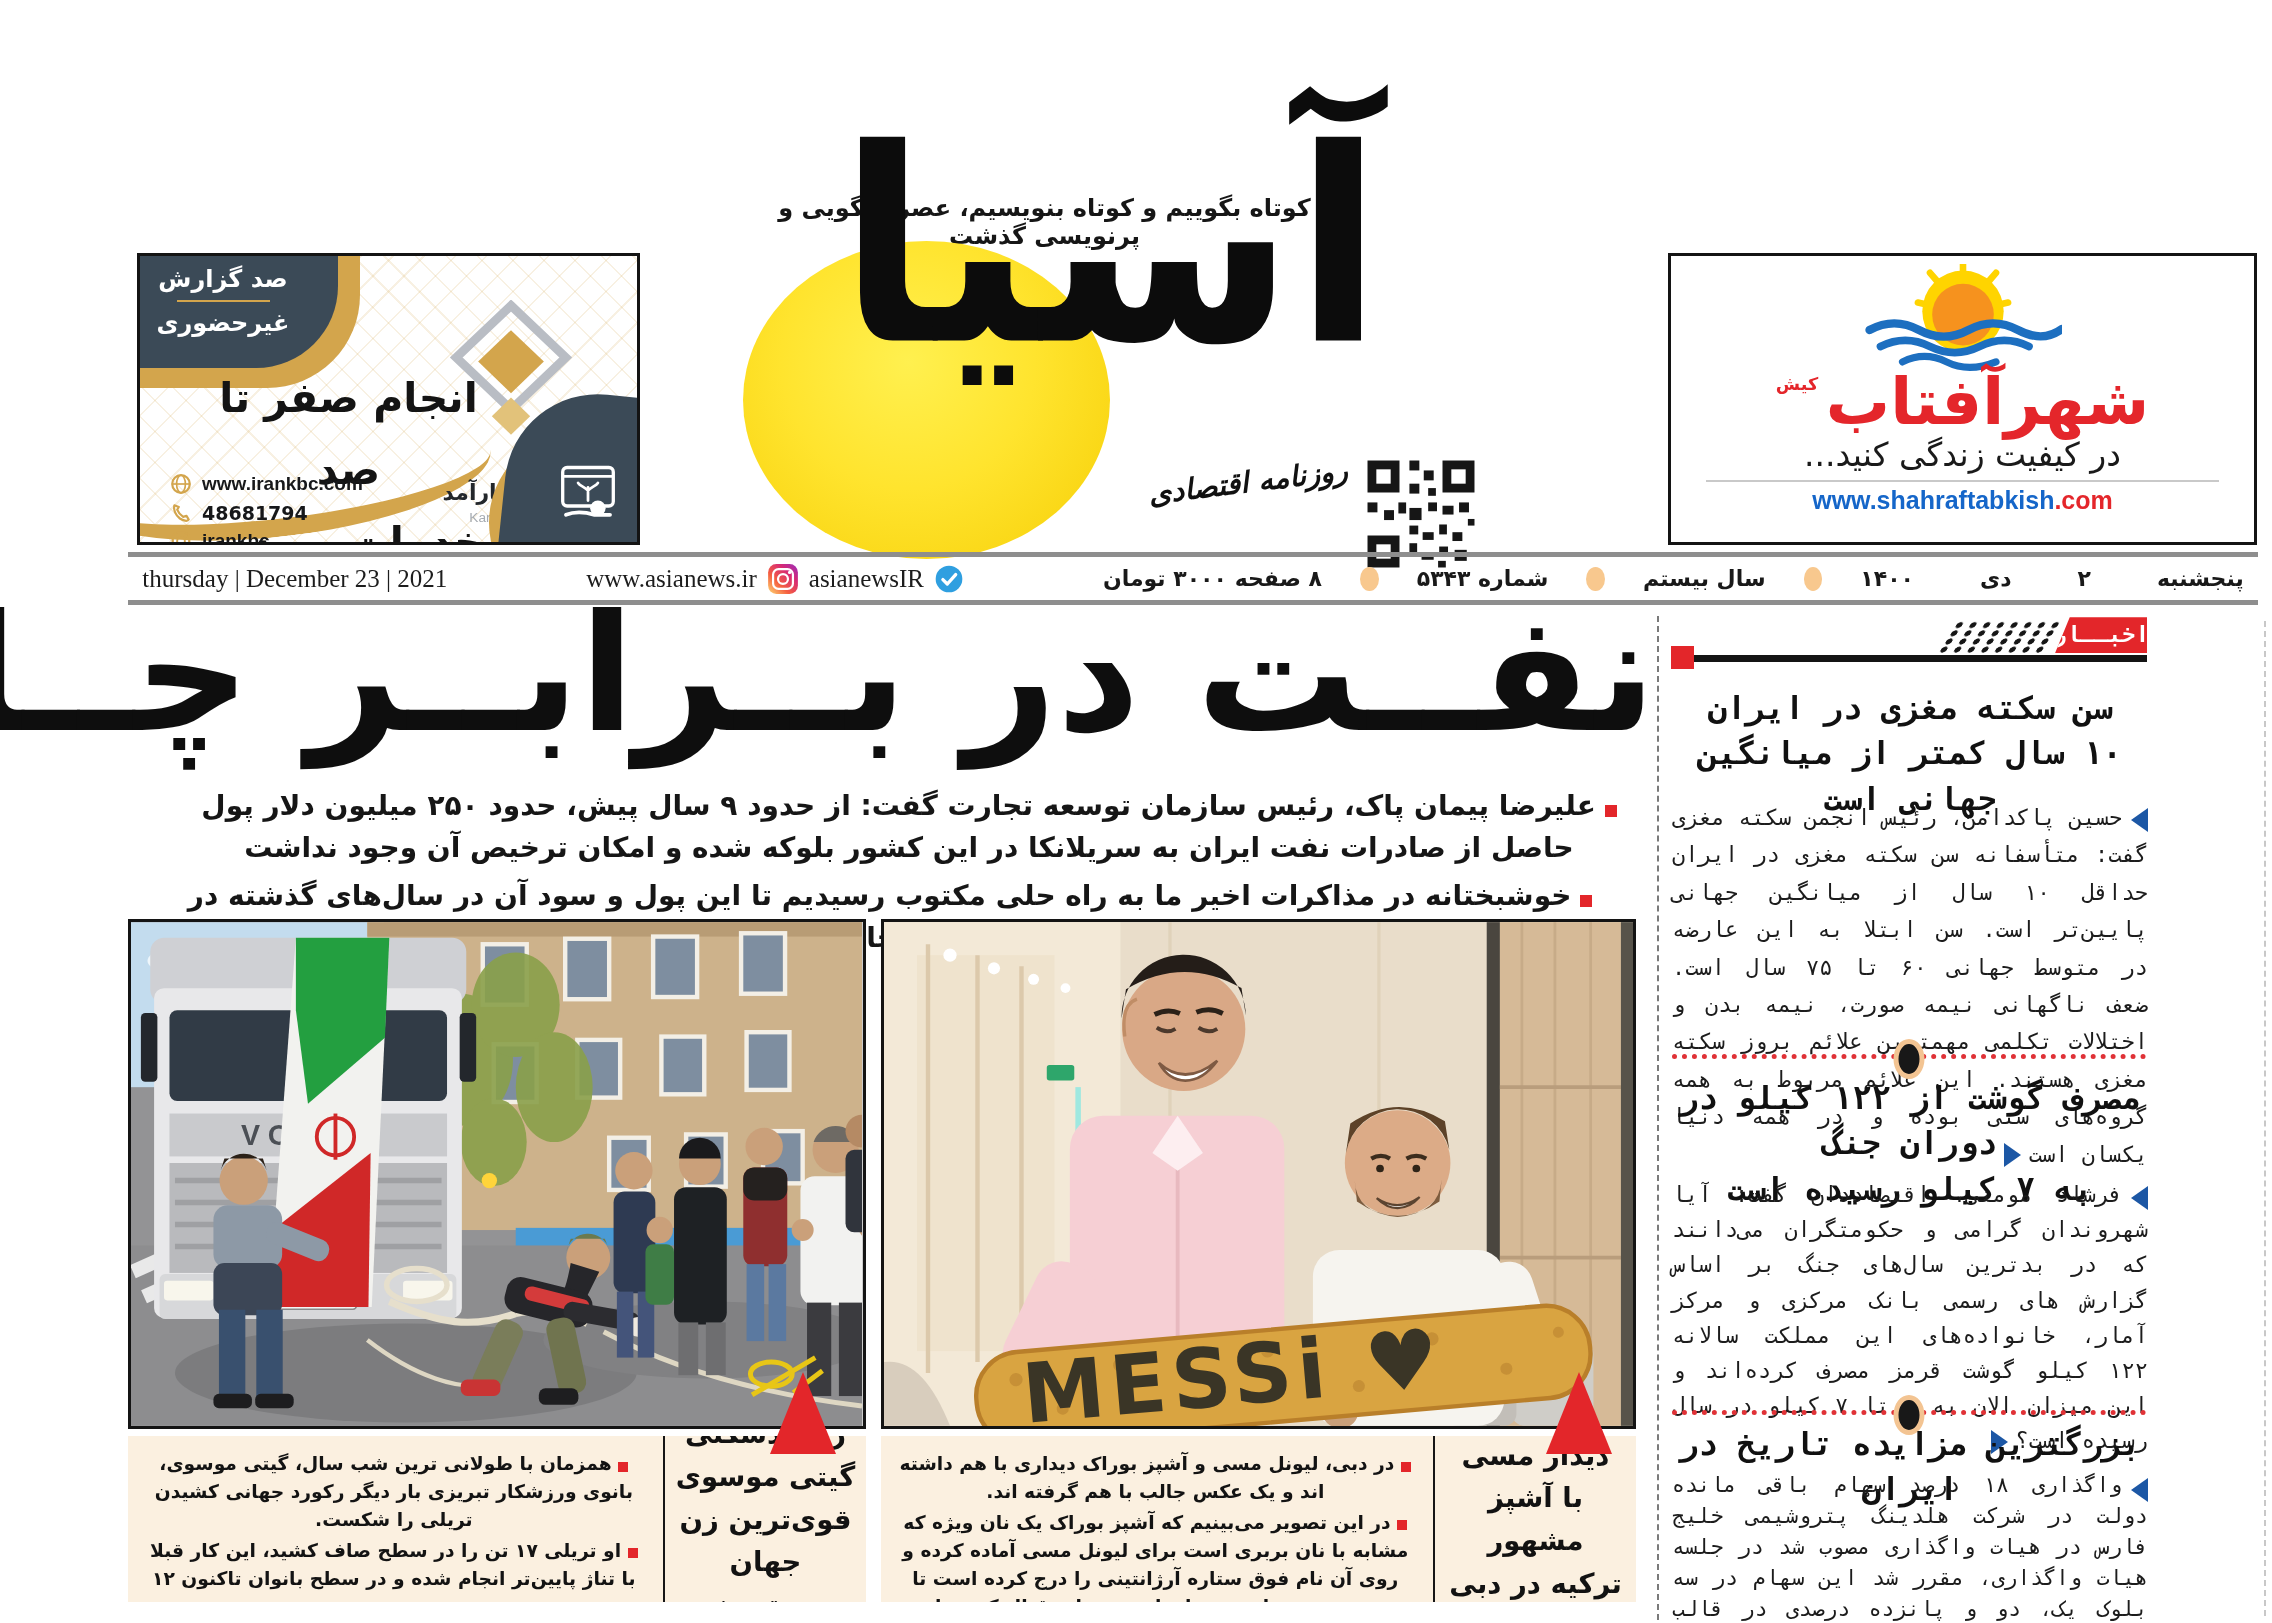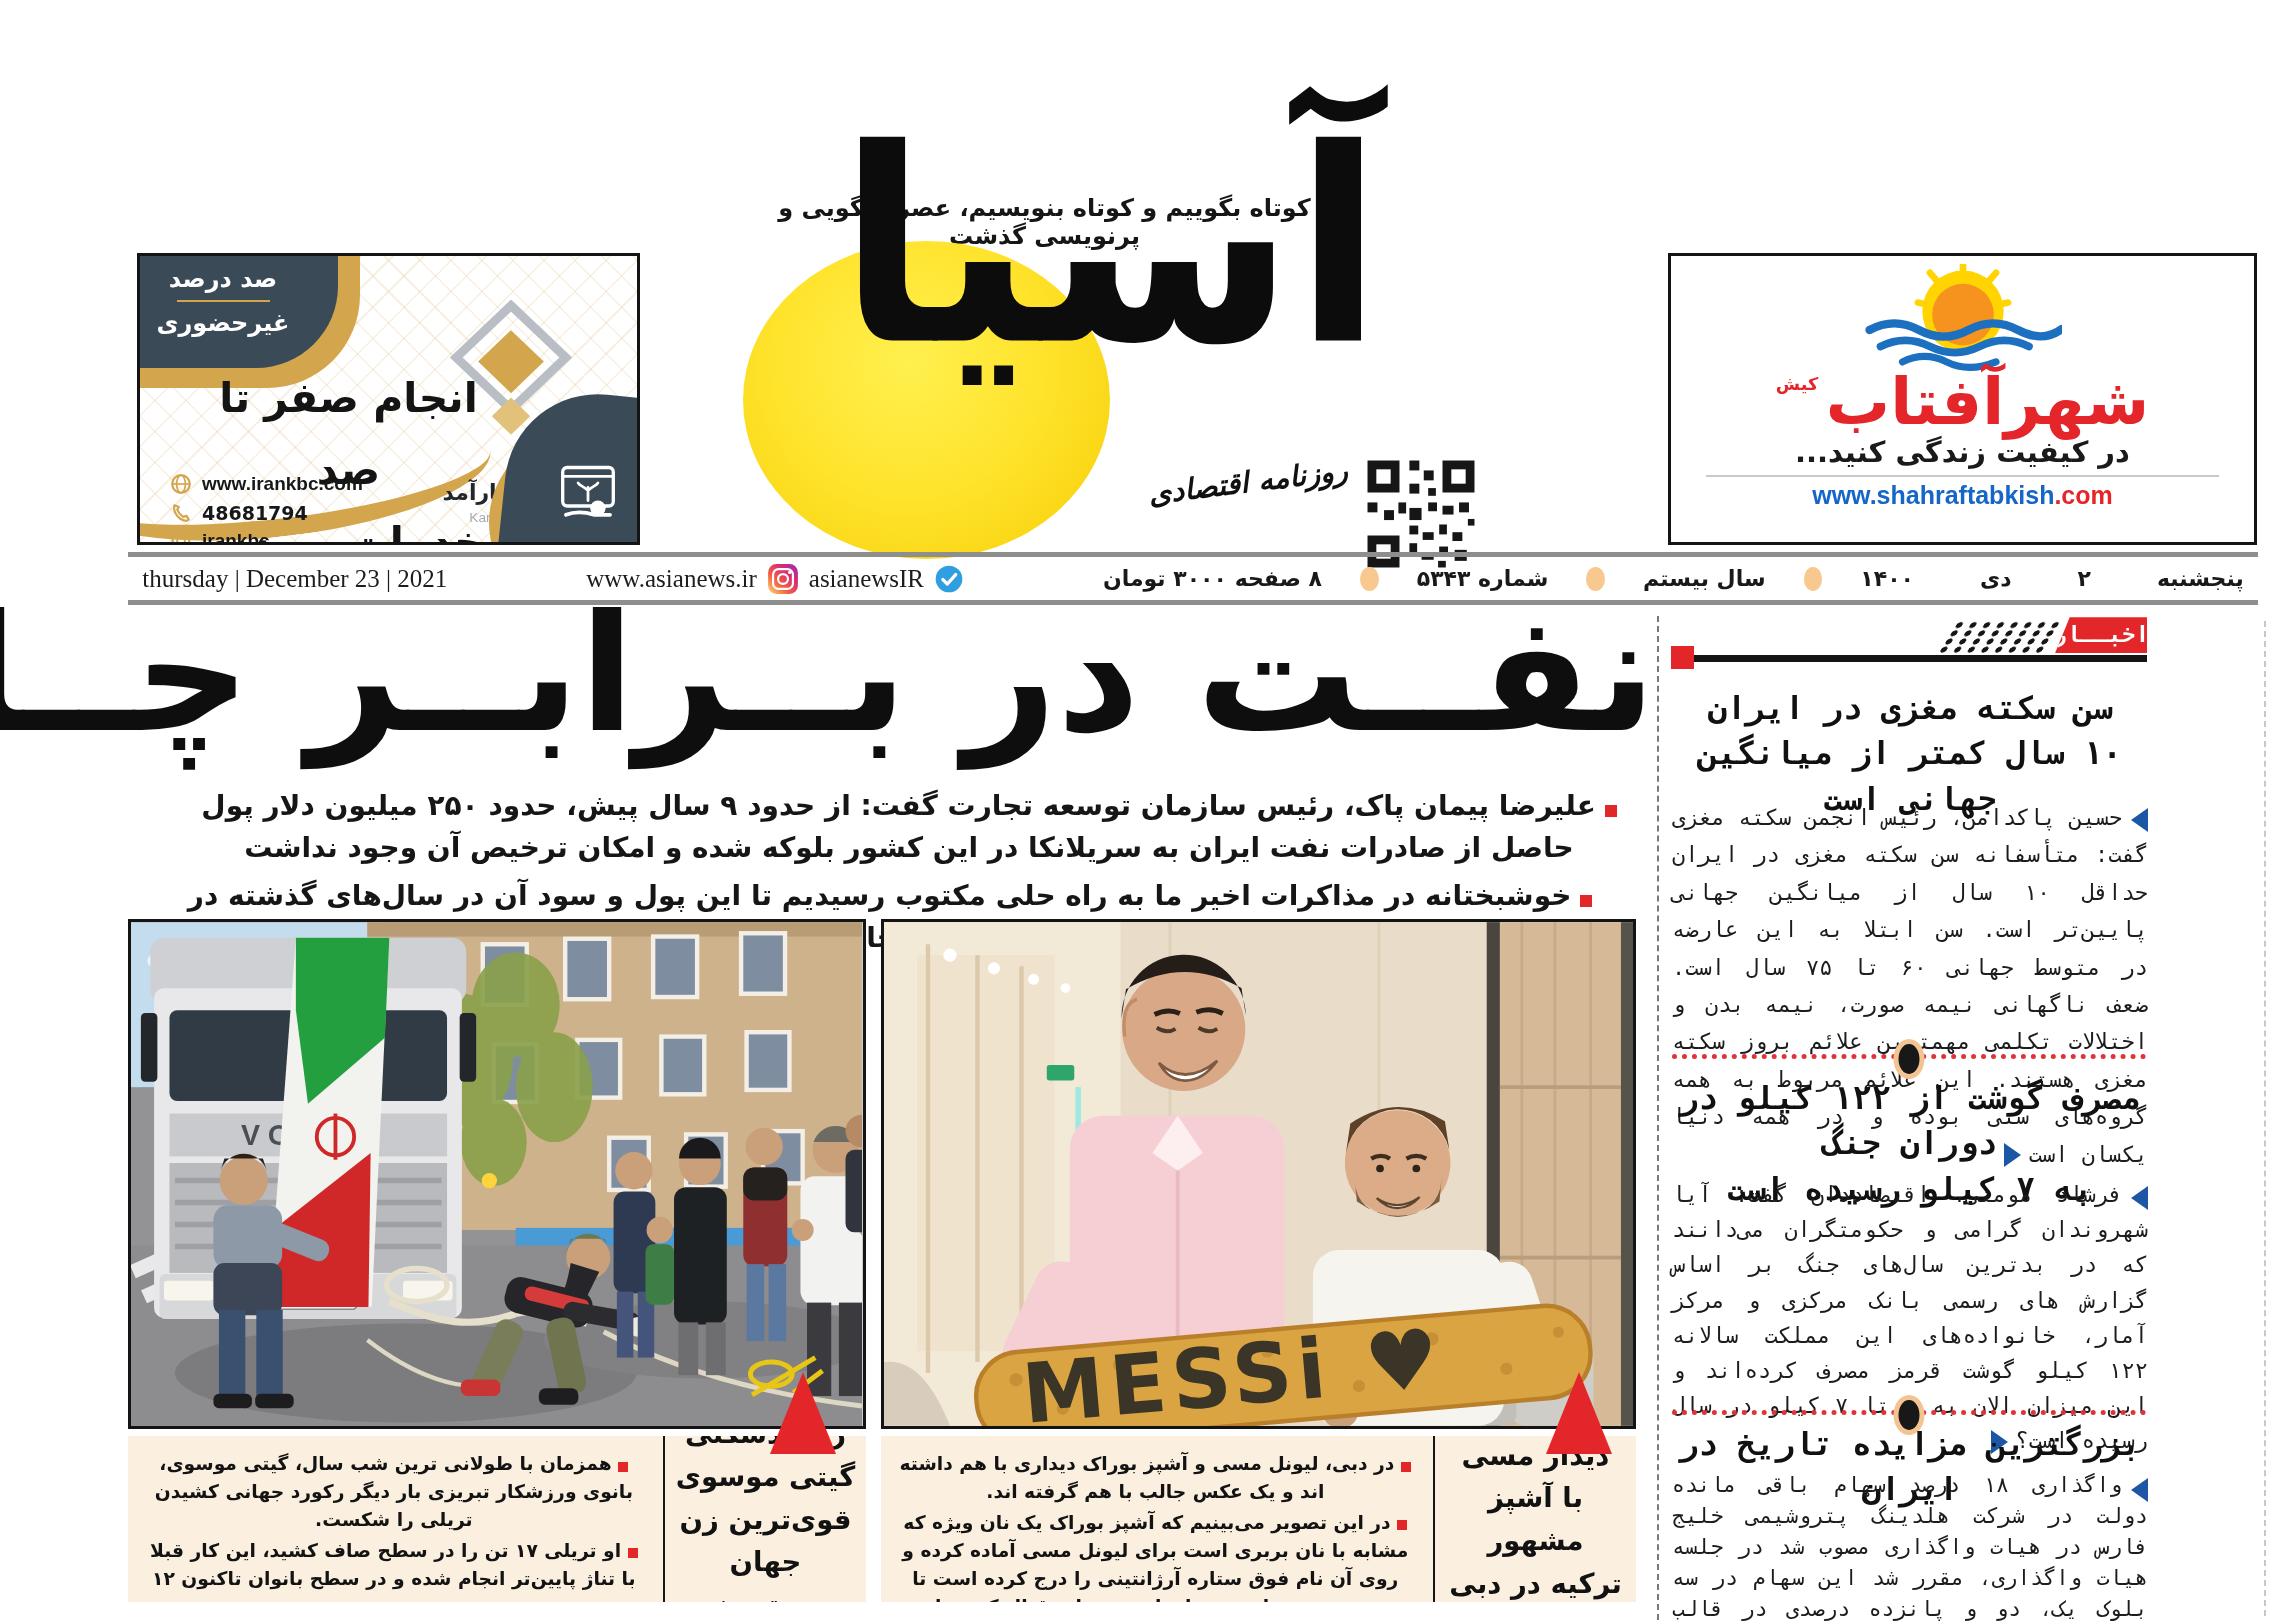--- a/index.html
+++ b/index.html
@@ -34,21 +34,21 @@
       background:radial-gradient(circle at 45% 38%, #fff04f 0%, #ffe42e 45%, #f6ce05 100%); }
   .logo-asia { left:698px; top:113px; width:825px; text-align:center; font-size:258px; font-weight:bold; color:#0c0c0c; line-height:1.05; transform:scaleY(1.04); }
   .logo-sub { left:1127px; top:465px; width:242px; text-align:center; font-size:29px; font-weight:bold; font-style:italic; color:#111; transform:rotate(-7deg); }
   .qr { left:1362px; top:455px; }
 
   
   .ad-right { left:1668px; top:253px; width:589px; height:292px; border:3.3px solid #141414; background:#fff; display:flex; flex-direction:column; align-items:center; justify-content:flex-start; padding-top:7.7px; }
   .ar-brandrow { direction:rtl; display:flex; align-items:flex-start; gap:7.7px; margin-top:-3.3px; }
   .ar-brand { color:#e4262b; font-size:64px; font-weight:bold; line-height:1.0; }
   .ar-brand-small { color:#e4262b; font-size:17.6px; font-weight:bold; margin-top:3.3px; }
-  .ar-tagline { color:#1a1a1a; font-size:29px; font-weight:bold; margin-top:1.1px; }
+  .ar-tagline { color:#1a1a1a; font-size:33px; font-weight:normal; margin-top:1.1px; }
   .ar-divider { width:88%; height:1.6px; background:#c9c9c9; margin:5.5px 0 4.4px; }
   .ar-url { font-family:"Liberation Sans", sans-serif; font-weight:bold; font-size:25px; }
   .ar-url .main { color:#1566c9;margin-top:48px; } .ar-url .tld { color:#e4262b; }
 
   
   .dateline { left:128px; top:552px; width:2130px; height:53px; border-top:5px solid #8e8e8e; border-bottom:5px solid #8e8e8e;
       display:flex; direction:rtl; align-items:center; padding:0 14.3px; font-size:22px; font-weight:bold; color:#191919; }
   .dl-gap { width:31px; } .dl-grow { flex:1; }
   .dl-fa-date { display:inline-flex; gap:66px; }
   .dl-dot { width:18.7px; height:24px; background:#f8c88e; border-radius:50%; margin:0 38px; }
@@ -98,21 +98,21 @@
   #b3 { top:856px; line-height:1.45; font-size:21.4px; }
 </style>
 </head>
 <body>
 
 <div class="abs ad-left">
   <div class="lattice"></div>
   <div class="badge-gold"></div>
   <div class="badge-dark">
     <div class="txt rtl">
-      <span>صد درصد</span>
+      <span>صد گزارش</span>
       <span class="goldline"></span>
       <span>غیرحضوری</span>
     </div>
   </div>
   <div class="wave"></div>
   <div class="ad-title rtl">
     <div>انجام صفر تا صد</div>
     <div>خدمات بورس</div>
   </div>
 

